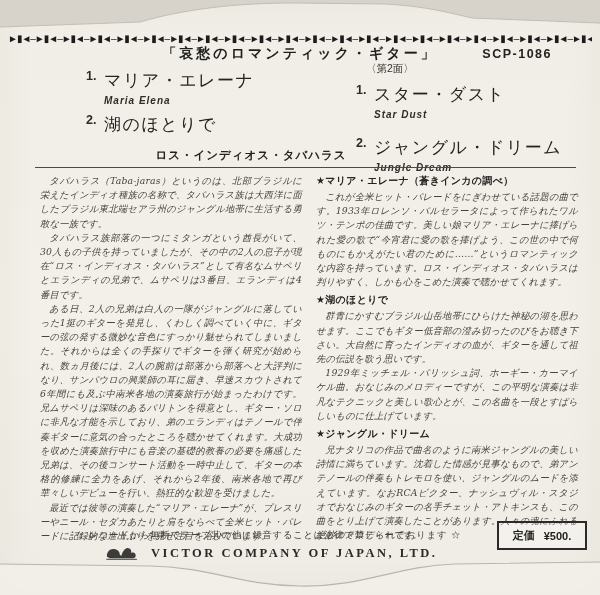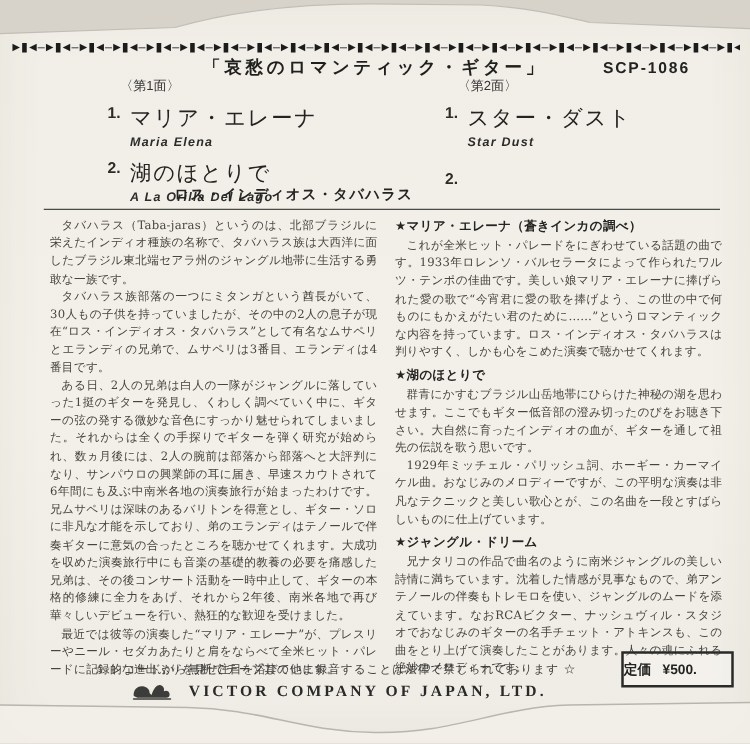--- a/index.html
+++ b/index.html
@@ -30,39 +30,39 @@
   .side.s2{left:356px;}
   .side-label{font-size:10.5px;margin-left:10px;margin-bottom:4px;color:#333;}
   .track{display:flex;margin-top:7px;}
   .track .num{width:18px;font-size:12.5px;font-weight:bold;flex:0 0 18px;}
   .tjp{font-size:17px;font-weight:normal;letter-spacing:1.5px;color:#232321;}
   .tsub{font-size:9.5px;color:#3d3c39;margin-top:3px;letter-spacing:.5px;font-family:"DejaVu Serif","Liberation Serif",serif;}
   .ten{font-size:10px;font-weight:bold;letter-spacing:1px;margin-top:3px;color:#2c2c2a;font-style:italic;}
   .s2 .track + .track{margin-top:16px;}
   .artist{
     position:absolute;top:148px;left:0;width:470px;text-align:center;
-    font-size:11.5px;font-weight:bold;letter-spacing:1px;color:#232321;
+    font-size:11.5px;font-weight:bold;letter-spacing:1px;color:#232321;padding-left:16px;
   }
   .rule{position:absolute;top:167px;left:35px;right:24px;border-top:1.2px solid #4a4a46;}
   .columns{position:absolute;top:174px;left:40px;right:22px;display:flex;gap:14px;}
   .col{width:262px;flex:0 0 262px;}
   .col-heading{font-size:10px;font-weight:bold;letter-spacing:.5px;color:#242422;margin-bottom:3px;}
   .col p{
     margin:0;font-size:9.3px;line-height:14.2px;text-align:justify;text-indent:1em;
-    color:#46443f;letter-spacing:.2px;font-family:"DejaVu Serif","Liberation Serif",serif;
+    color:#46443f;letter-spacing:.2px;font-family:"DejaVu Serif","Liberation Serif",serif;font-style:italic;
   }
   .note-h{font-size:10px;font-weight:bold;color:#242422;margin:4px 0 2px;letter-spacing:.3px;}
   .col .first{margin-top:0;}
   .notice{
     position:absolute;top:529px;left:58px;width:420px;text-align:center;
     font-size:9.3px;letter-spacing:.8px;color:#3c3b38;font-family:"DejaVu Serif","Liberation Serif",serif;
   }
   .price-box{
     position:absolute;top:521px;left:497px;width:86px;height:25px;
-    border:2px solid #2a2a28;display:flex;align-items:center;gap:9px;
+    border:2px solid #2a2a28;display:flex;align-items:center;justify-content:center;gap:9px;
     font-size:11px;font-weight:bold;color:#232321;background:rgba(255,255,255,.25);
   }
   .victor-row{
     position:absolute;top:542px;left:104px;display:flex;align-items:center;gap:11px;
   }
   .victor-row .company{font-size:12.5px;font-weight:bold;letter-spacing:2.5px;color:#2a2a28;white-space:nowrap;font-family:Liberation Serif, serif;}
 </style>
 </head>
 <body>
 
@@ -72,48 +72,50 @@
     <path d="M0 27 L140 22 C185 9 235 3 295 3 L385 4 C425 6 450 13 472 18 L600 23 L600 0 L0 0 Z" fill="#d7d3cb"></path>
     <path d="M0 27 L140 22 C185 9 235 3 295 3 L385 4 C425 6 450 13 472 18 L600 23" fill="none" stroke="#c2beb5" stroke-width="1"></path>
   </svg>
 
   <div class="ornament">►▮◄–►▮◄–►▮◄–►▮◄–►▮◄–►▮◄–►▮◄–►▮◄–►▮◄–►▮◄–►▮◄–►▮◄–►▮◄–►▮◄–►▮◄–►▮◄–►▮◄–►▮◄–►▮◄–►▮◄–►▮◄–►▮◄–►▮◄–►▮◄–►▮◄–►▮◄–►▮◄–►▮◄–►▮◄–►▮◄–►▮◄–►▮◄–►▮◄–►▮◄–►▮◄–►▮◄</div>
 
   <div class="album-title">「哀愁のロマンティック・ギター」</div>
   <div class="catalog">SCP-1086</div>
 
   <div class="side s1">
-    <div class="side-label">〈第1面〉</div>
     <div class="track">
       <span class="num">1.</span>
       <div>
         <div class="tjp">マリア・エレーナ</div>
         <div class="ten">Maria Elena</div>
       </div>
     </div>
     <div class="track">
       <span class="num">2.</span>
       <div>
         <div class="tjp">湖のほとりで</div>
-        <div class="ten">A La Orilla Del Lago</div>
       </div>
     </div>
   </div>
 
   <div class="side s2">
     <div class="side-label">〈第2面〉</div>
     <div class="track">
       <span class="num">1.</span>
       <div>
         <div class="tjp">スター・ダスト</div>
         <div class="ten">Star Dust</div>
       </div>
     </div>
     <div class="track">
       <span class="num">2.</span>
+      <div>
+        <div class="tjp">ジャングル・ドリーム</div>
+        <div class="ten">Jungle Dream</div>
+      </div>
     </div>
   </div>
 
   <div class="artist">ロス・インディオス・タバハラス</div>
 
   <div class="rule"></div>
 
   <div class="columns">
 
     <div class="col">

